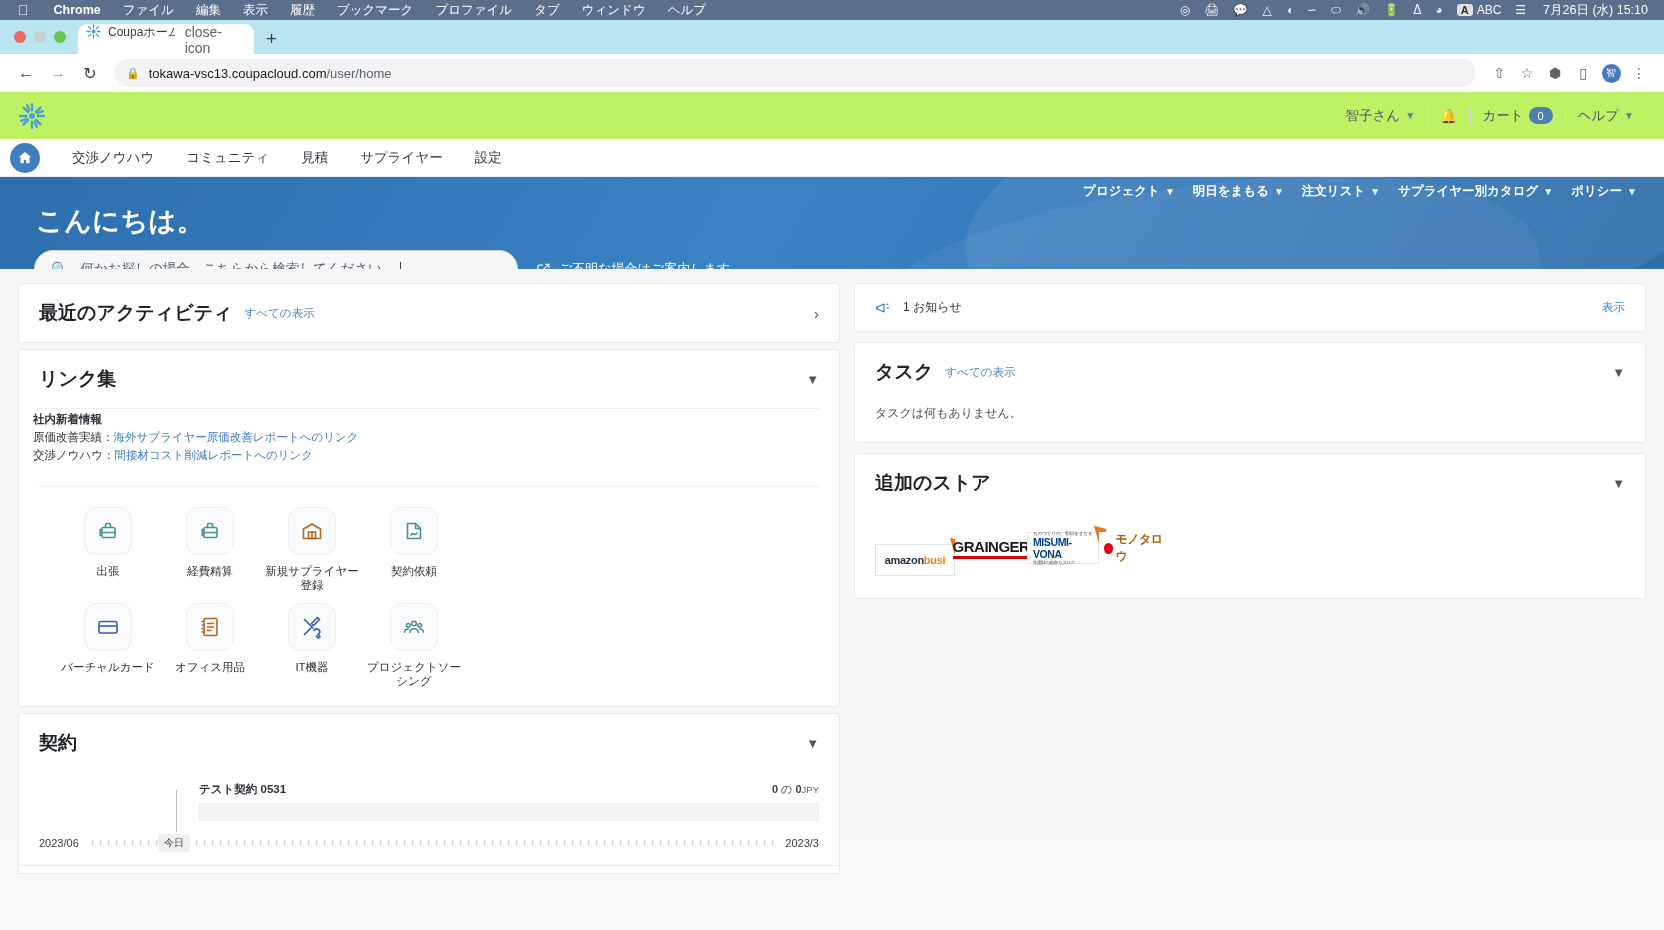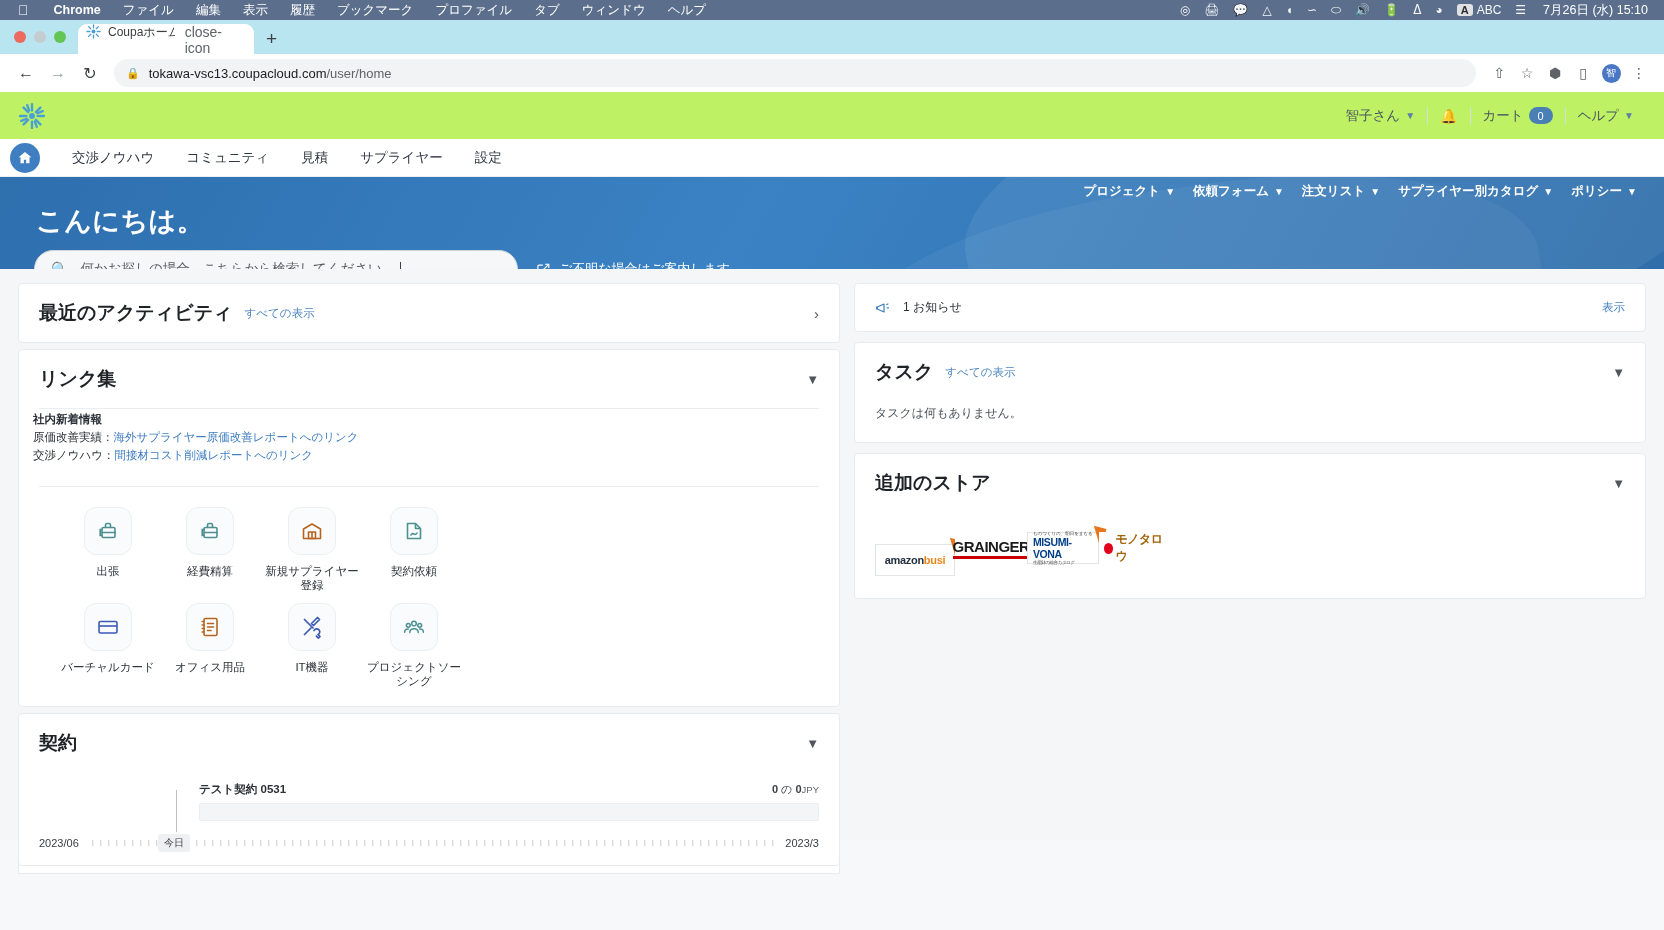--- a/index.html
+++ b/index.html
@@ -310,21 +310,21 @@
 <div class="hero">
   <div class="swoosh1"></div>
   <div class="swoosh2"></div>
 
   <div class="hero-nav">
     <span class="hn">
       <span>プロジェクト</span>
       <span class="caret">▼</span>
     </span>
     <span class="hn">
-      <span>依頼フォーム</span>
+      <span>明日をまもる</span>
       <span class="caret">▼</span>
     </span>
     <span class="hn">
       <span>注文リスト</span>
       <span class="caret">▼</span>
     </span>
     <span class="hn">
       <span>サプライヤー別カタログ</span>
       <span class="caret">▼</span>
     </span>

